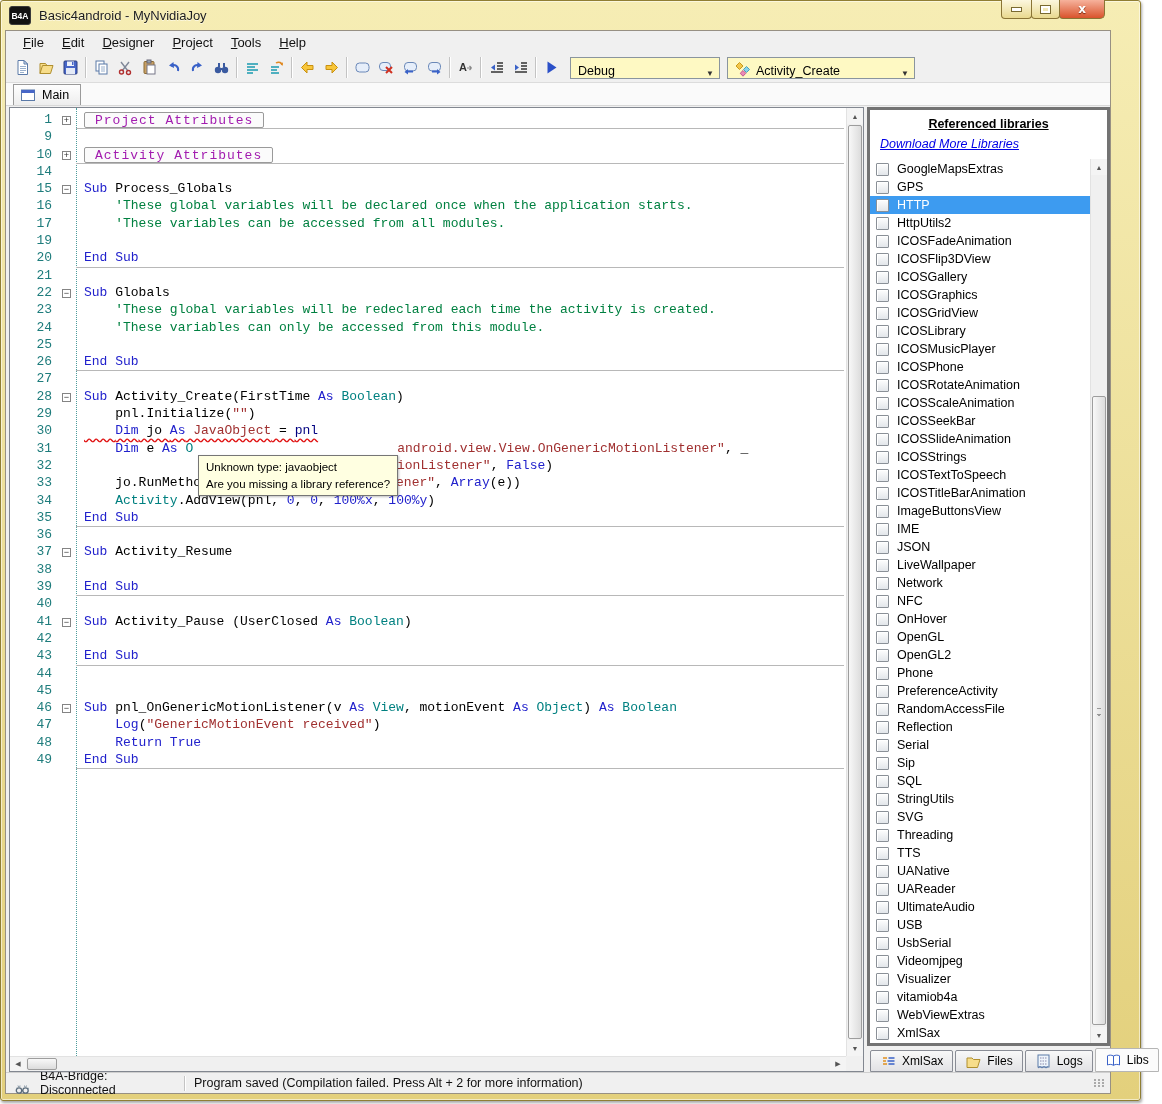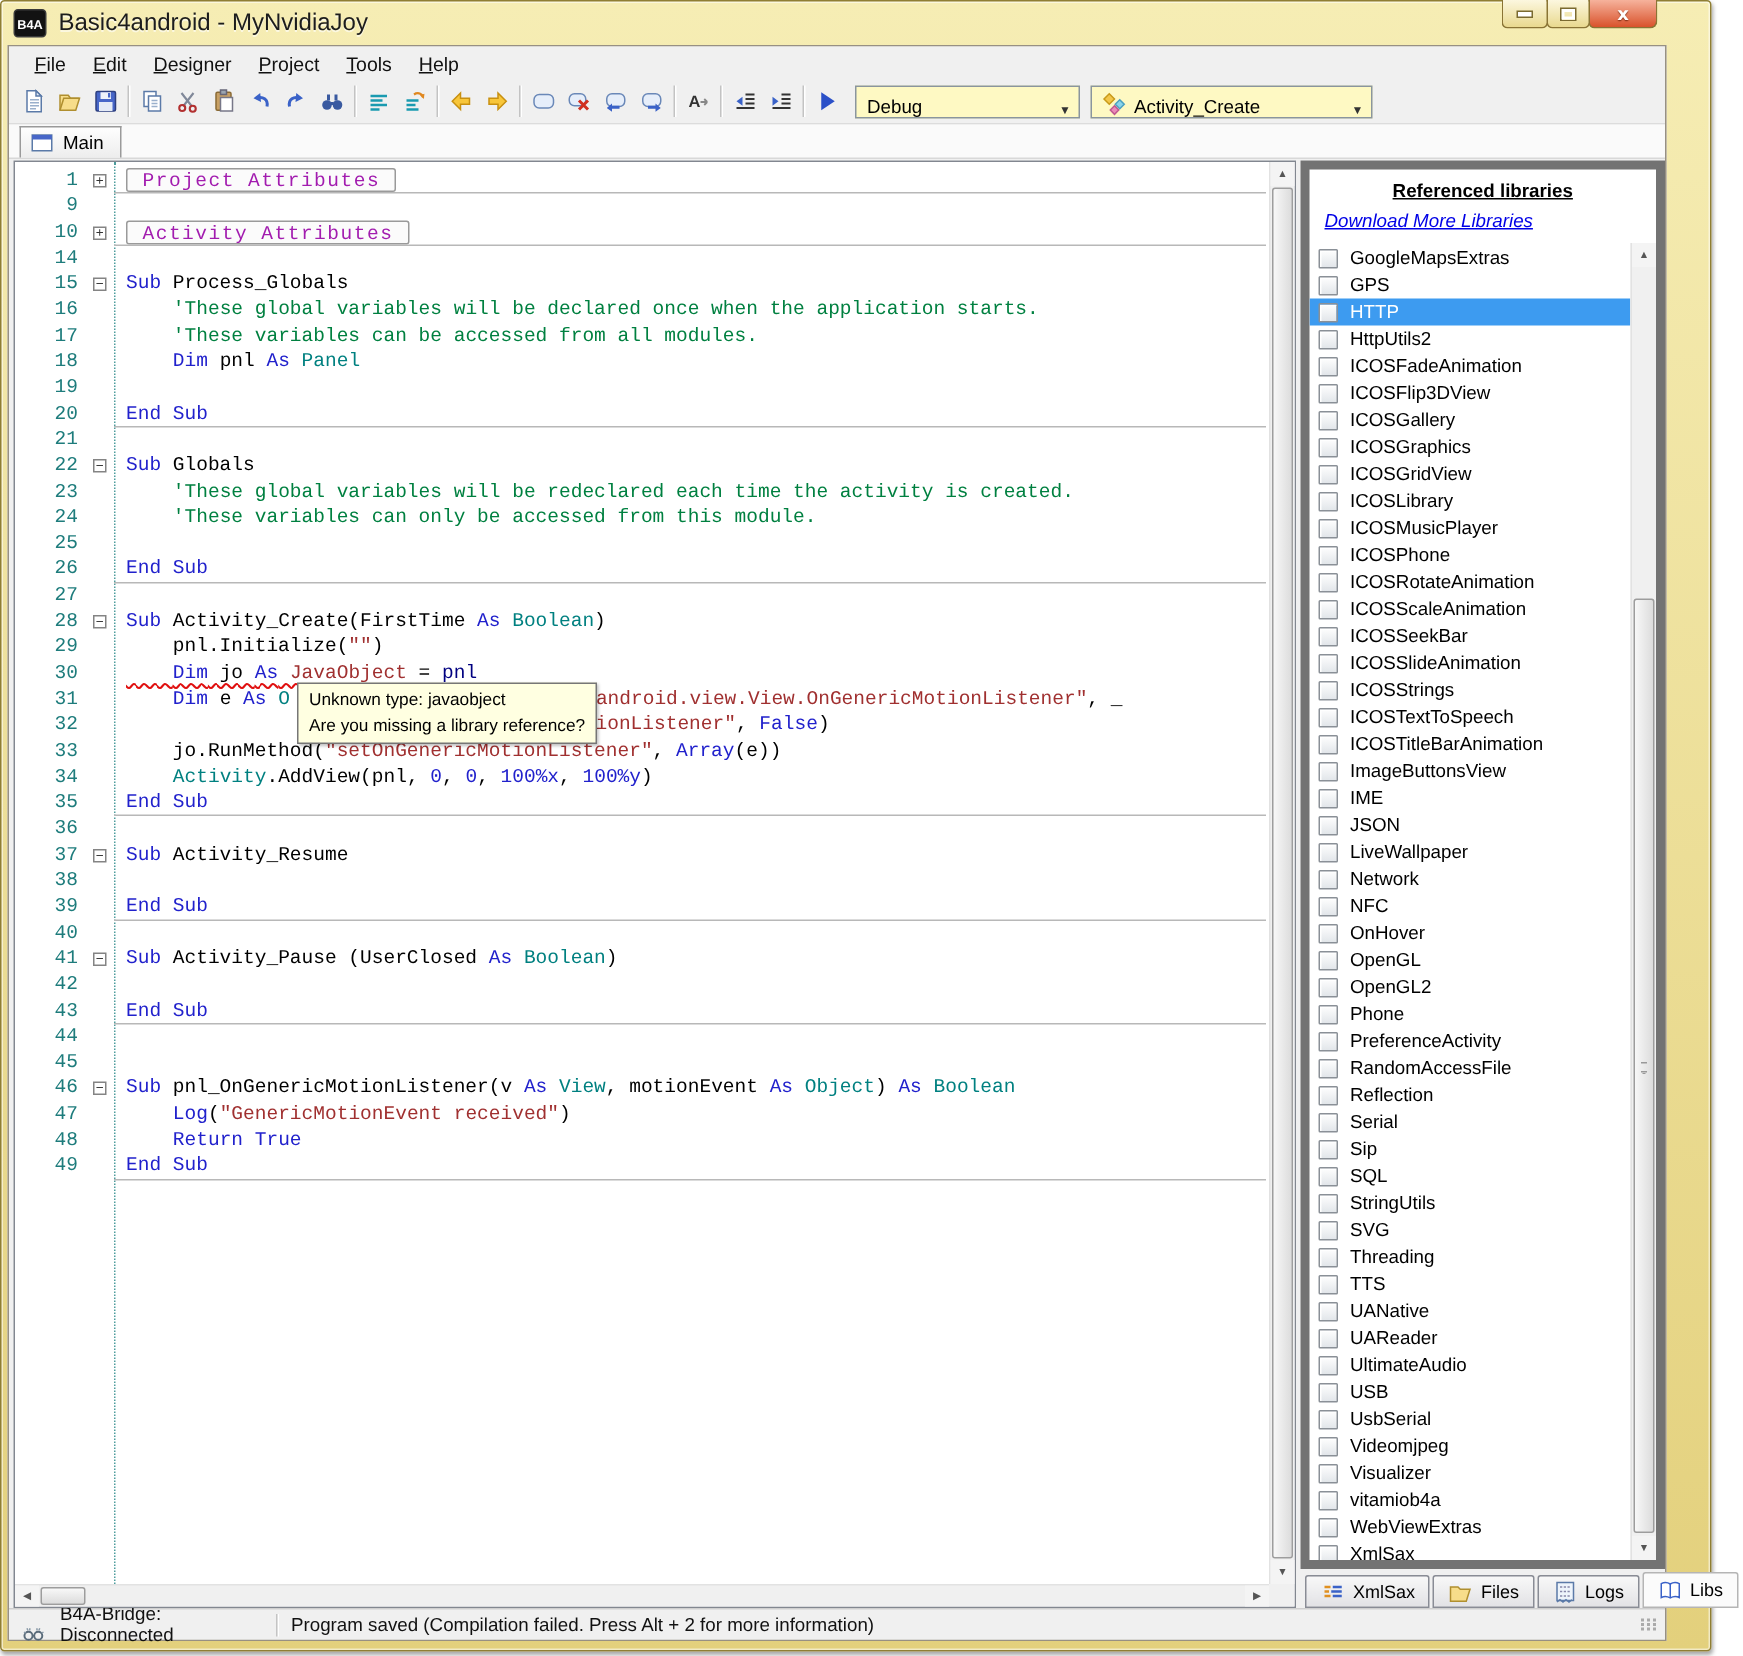--- a/index.html
+++ b/index.html
@@ -8,21 +8,21 @@
 
   
   .window{position:absolute;left:0;top:0;width:1141px;height:1101px;
     background:linear-gradient(#f6edb4,#e3d07c);
     border:1px solid #8f7e33;border-radius:3px;
     box-shadow:inset 0 0 0 1px rgba(255,255,255,.55),1px 2px 3px rgba(0,0,0,.35);
     padding:0 29px 6px 4px;}
   .titlebar{height:29px;display:flex;align-items:center;padding-left:4px;position:relative;}
   .badge{width:22px;height:19px;background:#121212;color:#fff;border-radius:3px;border:1px solid #3a3a3a;
     font:bold 8.5px/18px "Liberation Sans",sans-serif;text-align:center;margin-right:8px;}
-  .title-text{font-size:16px;color:#1c1c1c;text-shadow:0 1px 0 rgba(255,255,255,.6);}
+  .title-text{font-size:13px;color:#1c1c1c;text-shadow:0 1px 0 rgba(255,255,255,.6);}
   .wc{position:absolute;right:6px;top:-1px;display:flex;}
   .wc .btn{height:19px;border:1px solid #8a7435;border-top:none;border-radius:0 0 4px 4px;
     background:linear-gradient(#fcf7df,#e9d98f);display:flex;align-items:center;justify-content:center;padding:0;cursor:pointer;}
   .wc .min{width:31px;}.wc .max{width:29px;margin-left:-1px;}
   .wc .close{width:46px;margin-left:-1px;background:linear-gradient(#f6b29c,#d9532c);border-radius:0 0 5px 4px;}
   .glyph-min{width:9px;height:3px;background:#fff;box-shadow:0 0 0 1px #7a6a30;}
   .glyph-max{width:9px;height:7px;border:2px solid #fff;box-shadow:0 0 0 1px #7a6a30;background:transparent;}
   .glyph-x{color:#fff;font:bold 12px/12px "DejaVu Sans",sans-serif;text-shadow:0 1px 1px #7a2a10;}
 
   .content{height:calc(100% - 29px);background:#f0f0f0;border:1px solid #979083;display:flex;flex-direction:column;}
@@ -75,21 +75,21 @@
   .vscroll .up{top:0;}.vscroll .down{bottom:0;}
   .hscroll .sb-btn{top:0;bottom:0;width:16px;}
   .hscroll .left{left:0;}.hscroll .right{right:0;}
   .sb-thumb{position:absolute;background:linear-gradient(90deg,#f8f8f8,#dcdcdc);border:1px solid #9d9d9d;border-radius:2px;cursor:pointer;}
   .vscroll .sb-thumb{left:1px;right:1px;top:17px;bottom:17px;background:linear-gradient(90deg,#f8f8f8,#dcdcdc);}
   .hscroll .sb-thumb{top:1px;bottom:1px;left:17px;width:30px;background:linear-gradient(#f8f8f8,#dcdcdc);}
   .corner{position:absolute;right:0;bottom:0;width:17px;height:15px;background:#f0f0f0;}
 
   
   .right-panel{width:243px;display:flex;flex-direction:column;background:#f0f0f0;}
-  .libs-box{flex:1;border:6px solid #737373;background:#fff;display:flex;flex-direction:column;overflow:hidden;min-height:0;}
+  .libs-box{flex:1;border:3px solid #737373;background:#fff;display:flex;flex-direction:column;overflow:hidden;min-height:0;}
   .libs-title{text-align:center;font-weight:bold;font-size:12.5px;text-decoration:underline;margin:7px 0 5px;color:#000;}
   .libs-link{color:#0000e6;text-decoration:underline;font-size:12.5px;margin:1px 0 8px 10px;display:inline-block;align-self:flex-start;cursor:pointer;font-style:italic;}
   .lib-list{flex:1;position:relative;overflow:hidden;}
   .lib-rows{position:absolute;left:0;top:0;right:17px;bottom:0;overflow:hidden;padding-top:1px;}
   .lib-row{height:18px;display:flex;align-items:center;padding-left:6px;gap:8px;font-size:12.5px;color:#000;cursor:pointer;}
   .lib-row.selected{background:#3d9bf0;color:#fff;}
   .cb{width:13px;height:13px;border:1px solid #8a9097;border-radius:1px;background:linear-gradient(#fefefe,#e2e6ea);box-shadow:inset 1px 1px 0 #fff;flex:none;}
   .lib-scroll{position:absolute;right:0;top:0;bottom:0;width:17px;background:#f0f0f0;border-left:1px solid #e2e2e2;}
   .lib-scroll .sb-btn{left:0;right:0;height:16px;}
   .lib-scroll .up{top:0;}.lib-scroll .down{bottom:0;}
@@ -353,21 +353,20 @@
     <div class="main">
       <div class="editor">
         <div class="code-area">
             <div class="code-row sep"><div class="ln">1</div><div class="fold"><div class="fold-box">+</div></div><div class="code-text"><span class="region-box">Project Attributes</span></div></div>
             <div class="code-row"><div class="ln">9</div><div class="fold"></div><div class="code-text"></div></div>
             <div class="code-row sep"><div class="ln">10</div><div class="fold"><div class="fold-box">+</div></div><div class="code-text"><span class="region-box">Activity Attributes</span></div></div>
             <div class="code-row"><div class="ln">14</div><div class="fold"></div><div class="code-text"></div></div>
             <div class="code-row"><div class="ln">15</div><div class="fold"><div class="fold-box">−</div></div><div class="code-text"><span class="seg-k">Sub</span><span class="seg-p"> Process_Globals</span></div></div>
             <div class="code-row"><div class="ln">16</div><div class="fold"></div><div class="code-text"><span class="seg-p">    </span><span class="seg-c">'These global variables will be declared once when the application starts.</span></div></div>
             <div class="code-row"><div class="ln">17</div><div class="fold"></div><div class="code-text"><span class="seg-p">    </span><span class="seg-c">'These variables can be accessed from all modules.</span></div></div>
-            <div class="code-row"><div class="ln">18</div><div class="fold"></div><div class="code-text"><span class="seg-p">    </span><span class="seg-k">Dim</span><span class="seg-p"> pnl </span><span class="seg-k">As</span><span class="seg-t"> Panel</span></div></div>
             <div class="code-row"><div class="ln">19</div><div class="fold"></div><div class="code-text"></div></div>
             <div class="code-row sep"><div class="ln">20</div><div class="fold"></div><div class="code-text"><span class="seg-k">End Sub</span></div></div>
             <div class="code-row"><div class="ln">21</div><div class="fold"></div><div class="code-text"></div></div>
             <div class="code-row"><div class="ln">22</div><div class="fold"><div class="fold-box">−</div></div><div class="code-text"><span class="seg-k">Sub</span><span class="seg-p"> Globals</span></div></div>
             <div class="code-row"><div class="ln">23</div><div class="fold"></div><div class="code-text"><span class="seg-p">    </span><span class="seg-c">'These global variables will be redeclared each time the activity is created.</span></div></div>
             <div class="code-row"><div class="ln">24</div><div class="fold"></div><div class="code-text"><span class="seg-p">    </span><span class="seg-c">'These variables can only be accessed from this module.</span></div></div>
             <div class="code-row"><div class="ln">25</div><div class="fold"></div><div class="code-text"></div></div>
             <div class="code-row sep"><div class="ln">26</div><div class="fold"></div><div class="code-text"><span class="seg-k">End Sub</span></div></div>
             <div class="code-row"><div class="ln">27</div><div class="fold"></div><div class="code-text"></div></div>
             <div class="code-row"><div class="ln">28</div><div class="fold"><div class="fold-box">−</div></div><div class="code-text"><span class="seg-k">Sub</span><span class="seg-p"> Activity_Create(FirstTime </span><span class="seg-k">As</span><span class="seg-t"> Boolean</span><span class="seg-p">)</span></div></div>

